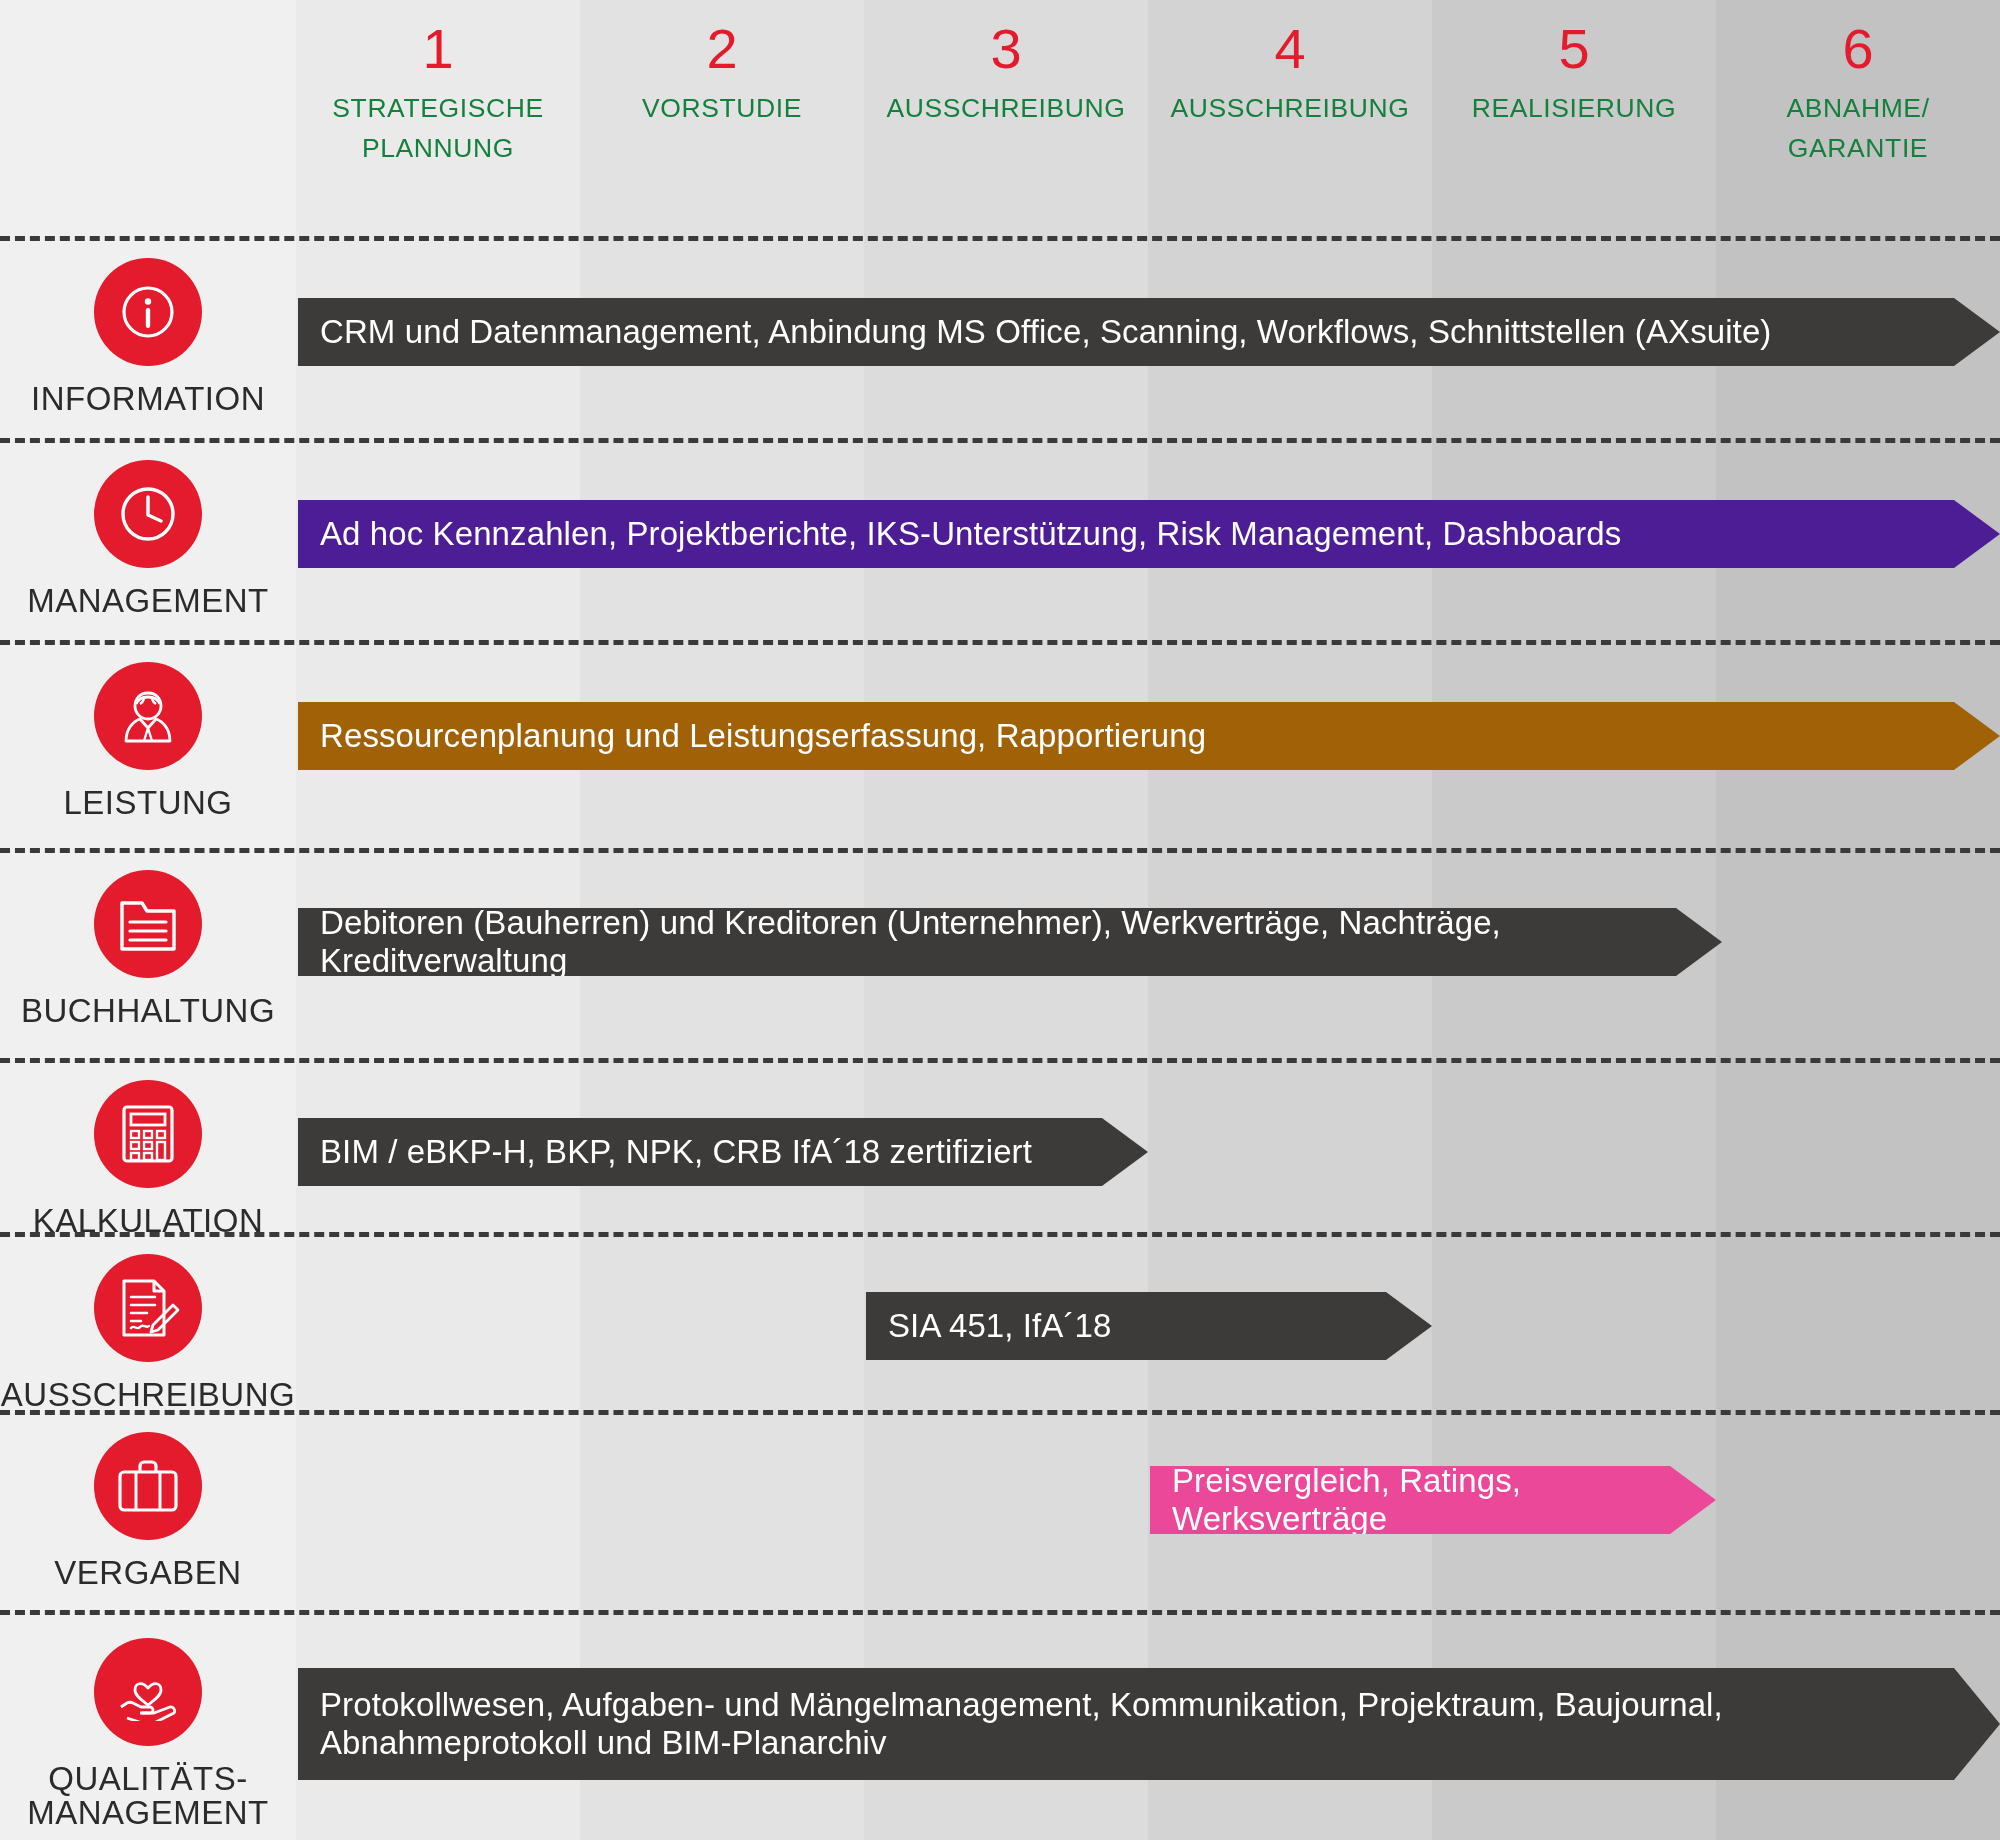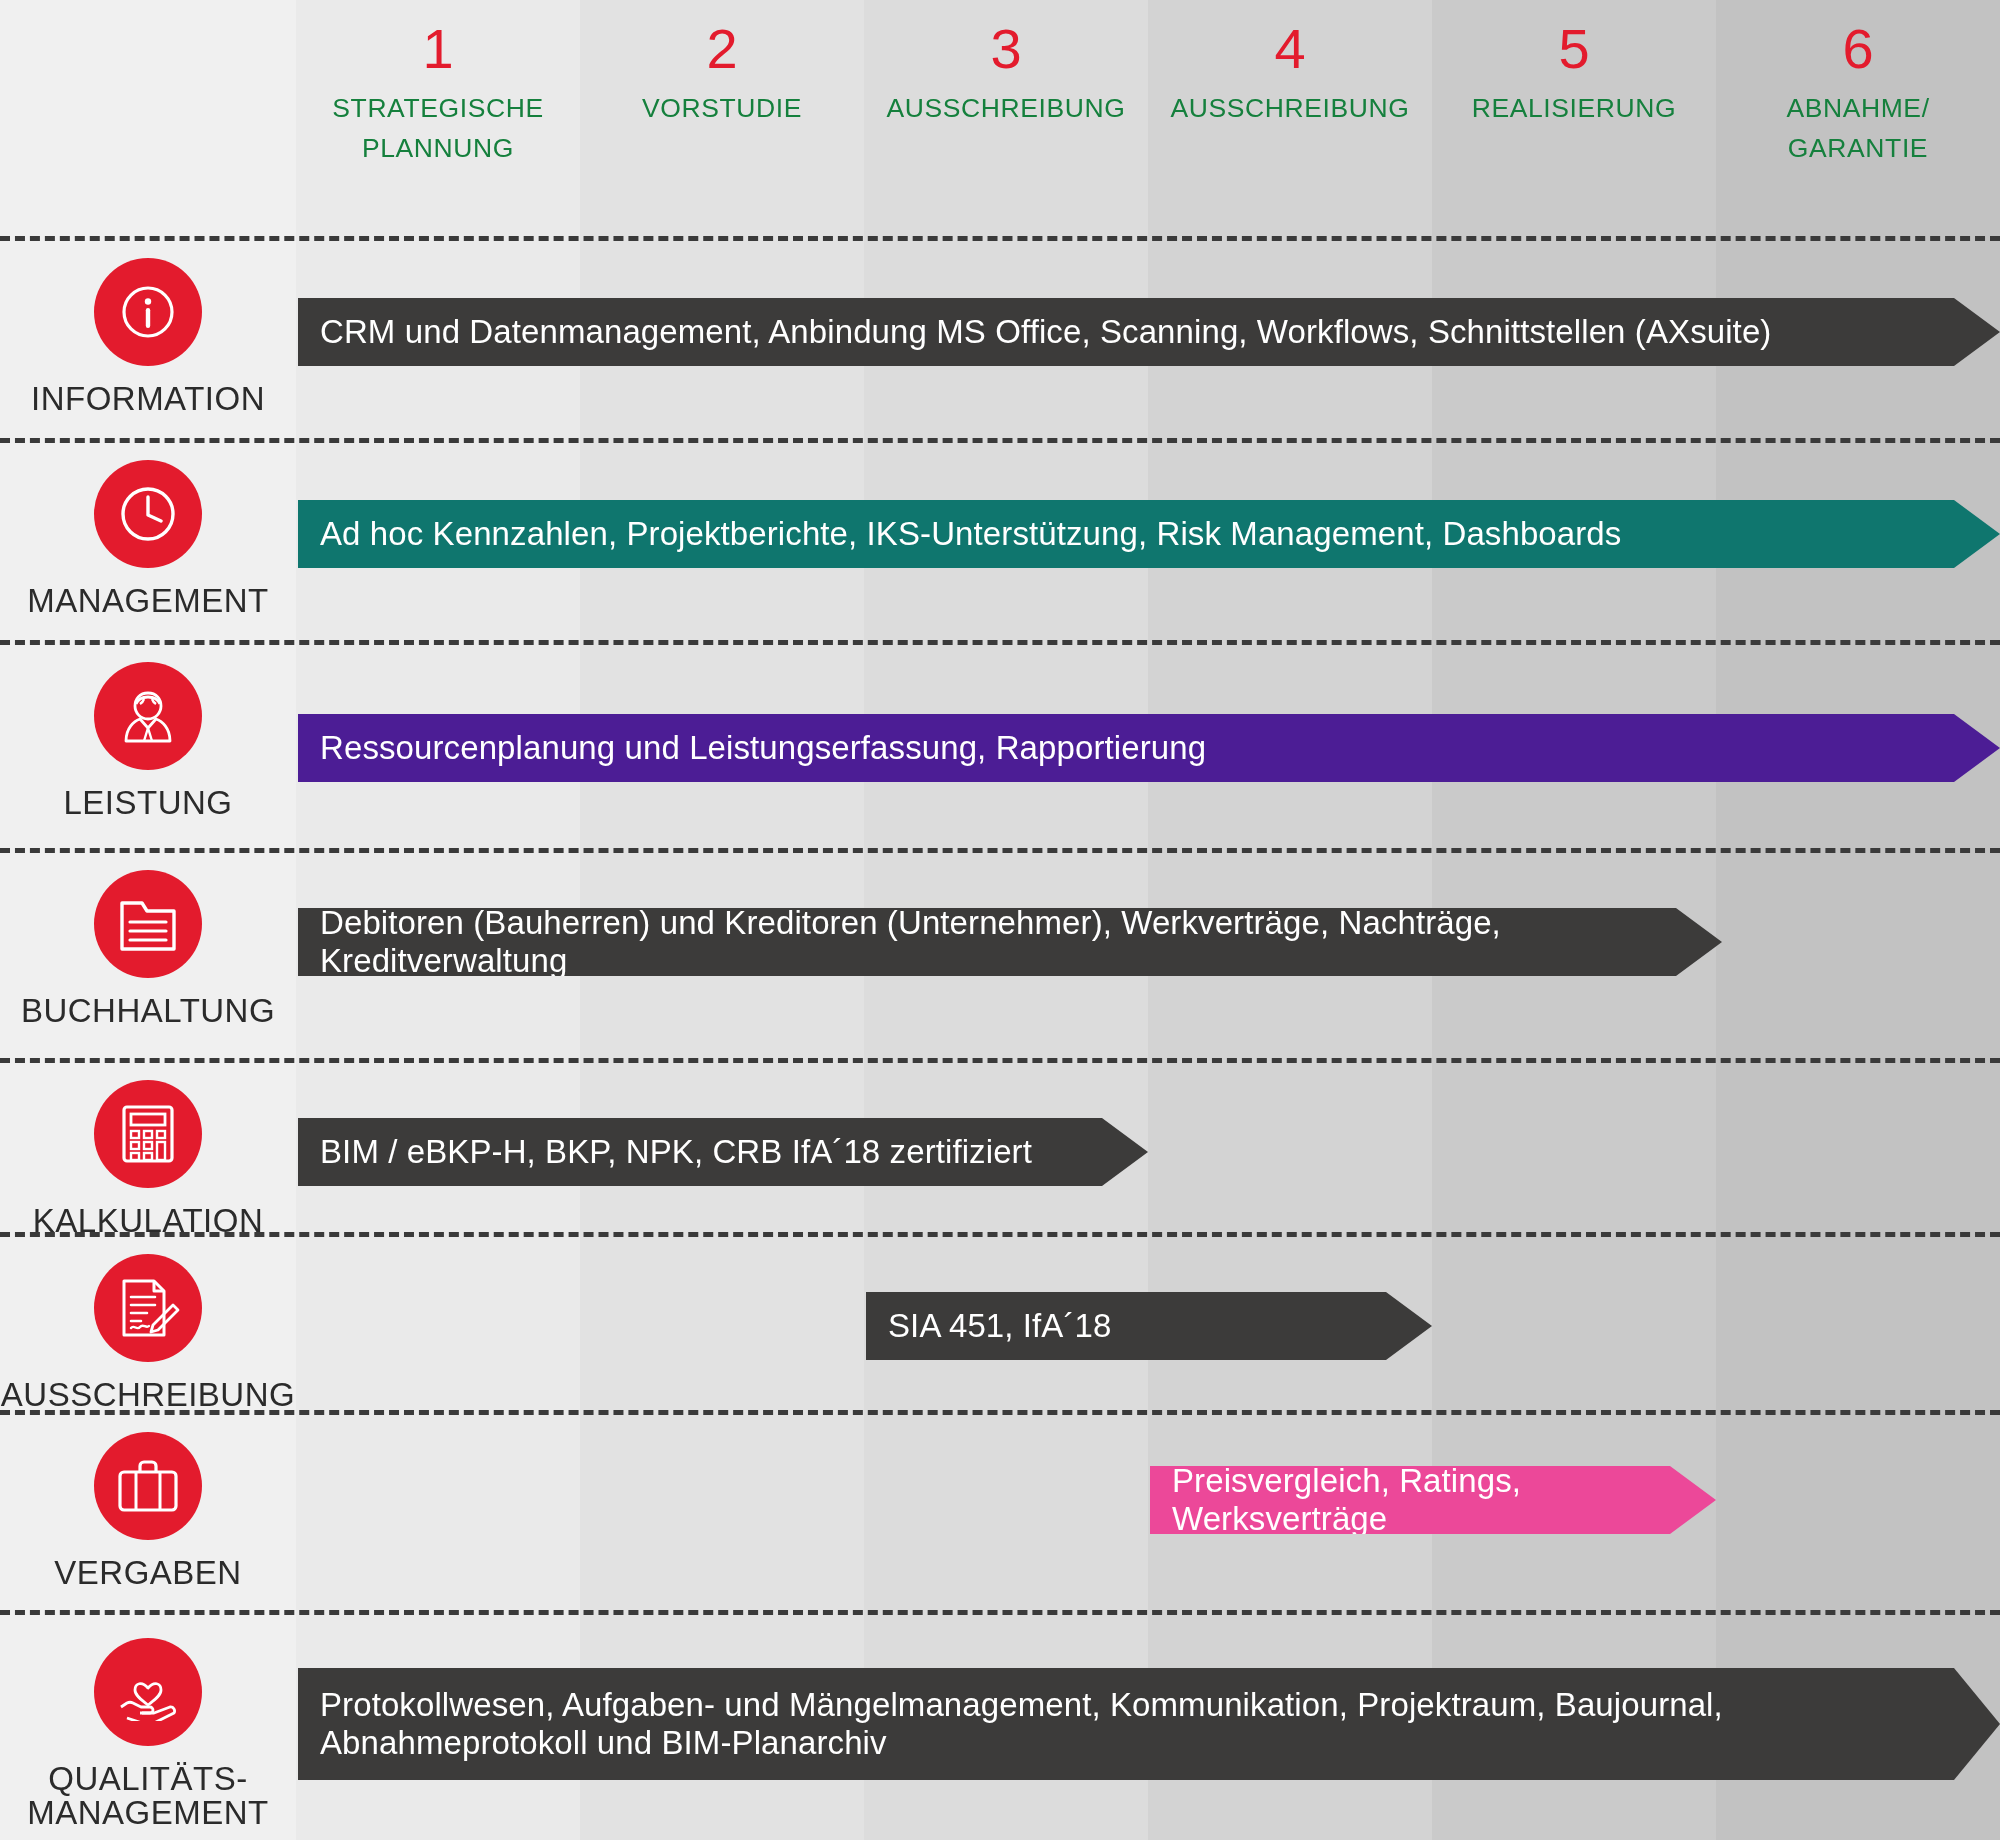--- a/index.html
+++ b/index.html
@@ -182,39 +182,39 @@
       <div class="row-left" style="top: 460px;">
         <div class="icon-circle">
           <svg width="64" height="64" viewBox="0 0 64 64">
       <circle cx="32" cy="32" r="25" fill="none" stroke="#fff" stroke-width="3.4"></circle>
       <path d="M32 15 L32 33 L45 39" fill="none" stroke="#fff" stroke-width="3.4" stroke-linecap="round" stroke-linejoin="round"></path>
     </svg>
         </div>
         <div class="row-label">MANAGEMENT</div>
       </div>
       <div class="bar-wrap" style="left: 298px; top: 500px; width: 1702px; height: 68px;">
-        <div class="bar has-tip" style="background: #0f766e;">
+        <div class="bar has-tip" style="background: #4c1d95;">
           <div class="bar-text">Ad hoc Kennzahlen, Projektberichte, IKS-Unterstützung, Risk Management, Dashboards</div>
         </div>
       </div>
       <div class="row-divider" style="top: 640px;"></div>
       <div class="row-left" style="top: 662px;">
         <div class="icon-circle">
           <svg width="62" height="62" viewBox="0 0 62 62">
       <path d="M31 8 c-8.5 0 -13 6 -13 13 c0 7 5.5 13 13 13 c7.5 0 13 -6 13 -13 c0 -7 -4.5 -13 -13 -13 z" fill="none" stroke="#fff" stroke-width="2.8"></path>
       <path d="M19 19 c2 -5 7 -7 12 -7 c5 0 10 2 12 7" fill="none" stroke="#fff" stroke-width="2.8"></path>
       <path d="M23 19 c3 -2 4 -5 4 -5 M39 19 c-3 -2 -4 -5 -4 -5" fill="none" stroke="#fff" stroke-width="2.4"></path>
       <path d="M9 56 c0 -13 8 -20 14 -22 l8 9 l8 -9 c6 2 14 9 14 22 z" fill="none" stroke="#fff" stroke-width="2.8" stroke-linejoin="round"></path>
       <path d="M31 43 l-4 13 M31 43 l4 13" fill="none" stroke="#fff" stroke-width="2.4"></path>
     </svg>
         </div>
         <div class="row-label">LEISTUNG</div>
       </div>
       <div class="bar-wrap" style="left: 298px; top: 702px; width: 1702px; height: 68px;">
-        <div class="bar has-tip" style="background: #4c1d95; margin-top: 12px;">
+        <div class="bar has-tip" style="background: #a16207;">
           <div class="bar-text">Ressourcenplanung und Leistungserfassung, Rapportierung</div>
         </div>
       </div>
       <div class="row-divider" style="top: 848px;"></div>
       <div class="row-left" style="top: 870px;">
         <div class="icon-circle">
           <svg width="62" height="58" viewBox="0 0 62 58">
       <path d="M5 8 h20 l5 8 h27 v38 h-52 z" fill="none" stroke="#fff" stroke-width="3.4" stroke-linejoin="round"></path>
       <path d="M13 27 h36 M13 36 h36 M13 45 h36" stroke="#fff" stroke-width="3.2" stroke-linecap="round"></path>
     </svg>

